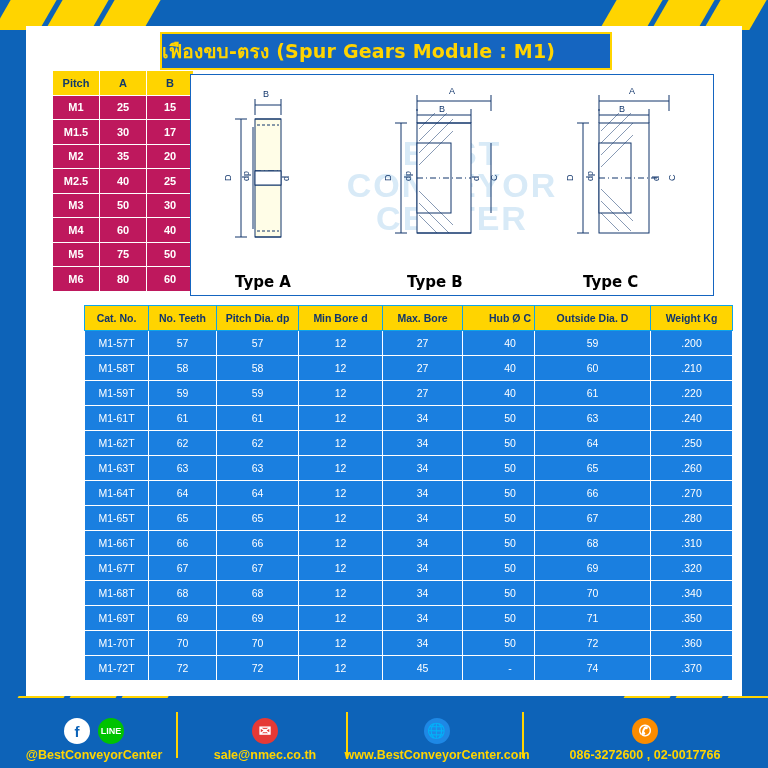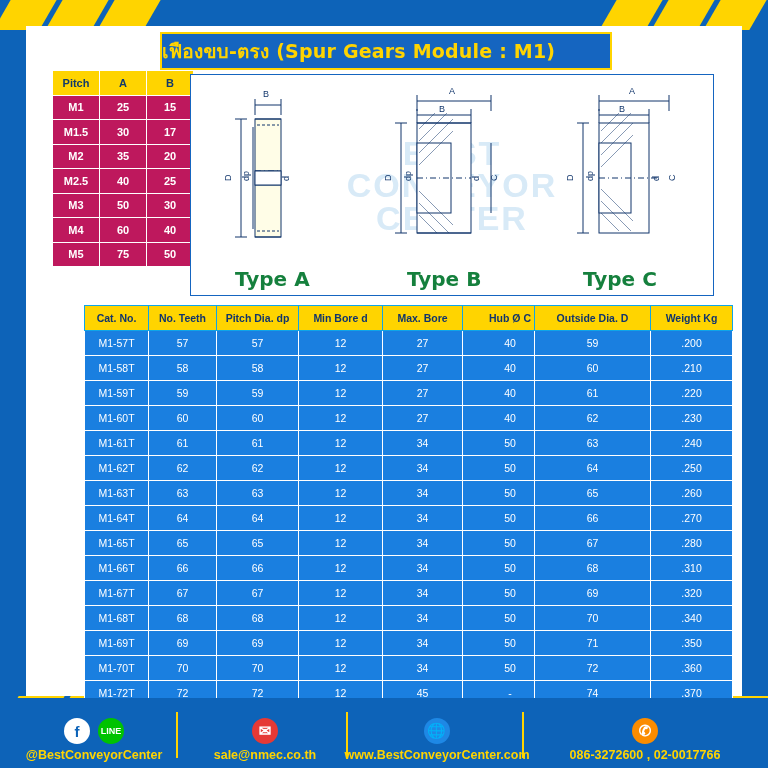--- a/index.html
+++ b/index.html
@@ -63,21 +63,21 @@
     position:absolute; left:190px; top:74px; width:524px; height:222px;
     background:#ffffff; border:1px solid #1565c0;
   }
   .wm {
     position:absolute; left:50%; top:50%; transform:translate(-50%,-50%);
     color:#d8eaf7; font-size:34px; font-weight:bold; letter-spacing:2px;
     white-space:nowrap; text-align:center; line-height:0.95;
     pointer-events:none;
   }
   .type-label {
-    position:absolute; bottom:4px; font-size:20px; font-weight:bold; color:#15803d;
+    position:absolute; bottom:4px; font-size:15px; font-weight:bold; color:#000000;
     font-family:"DejaVu Sans", sans-serif;
     margin-top:16px;
   }
 
   
   .main-table {
     position:absolute; left:84px; top:305px;
     border-collapse:collapse;
   }
   .main-table th {
@@ -177,20 +177,25 @@
         </tr>
         <tr>
           <td>M4</td>
           <td>60</td>
           <td>40</td>
         </tr>
         <tr>
           <td>M5</td>
           <td>75</td>
           <td>50</td>
+        </tr>
+        <tr>
+          <td>M6</td>
+          <td>80</td>
+          <td>60</td>
         </tr>
       </tbody>
   </table>
 
   <div class="diagram-box">
     <div class="wm">BEST<br>CONVEYOR<br>CENTER</div>
 
     <svg width="150" height="200" style="position:absolute;left:6px;top:6px;">
       <g stroke="#11356b" fill="none" stroke-width="1">
         <rect x="58" y="38" width="26" height="118" fill="#fffde7"></rect>
@@ -330,30 +335,20 @@
           <td class="c0">M1-59T</td>
           <td class="c1">59</td>
           <td class="c2">59</td>
           <td class="c3">12</td>
           <td class="c4">27</td>
           <td class="c5">40</td>
           <td class="c6">61</td>
           <td class="c7">.220</td>
         </tr>
         <tr>
-          <td class="c0">M1-60T</td>
-          <td class="c1">60</td>
-          <td class="c2">60</td>
-          <td class="c3">12</td>
-          <td class="c4">27</td>
-          <td class="c5">40</td>
-          <td class="c6">62</td>
-          <td class="c7">.230</td>
-        </tr>
-        <tr>
           <td class="c0">M1-61T</td>
           <td class="c1">61</td>
           <td class="c2">61</td>
           <td class="c3">12</td>
           <td class="c4">34</td>
           <td class="c5">50</td>
           <td class="c6">63</td>
           <td class="c7">.240</td>
         </tr>
         <tr>

